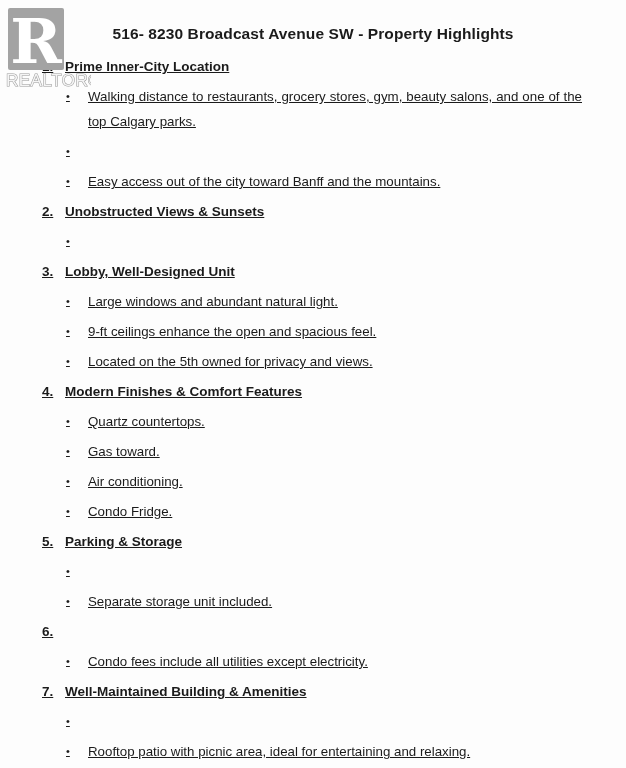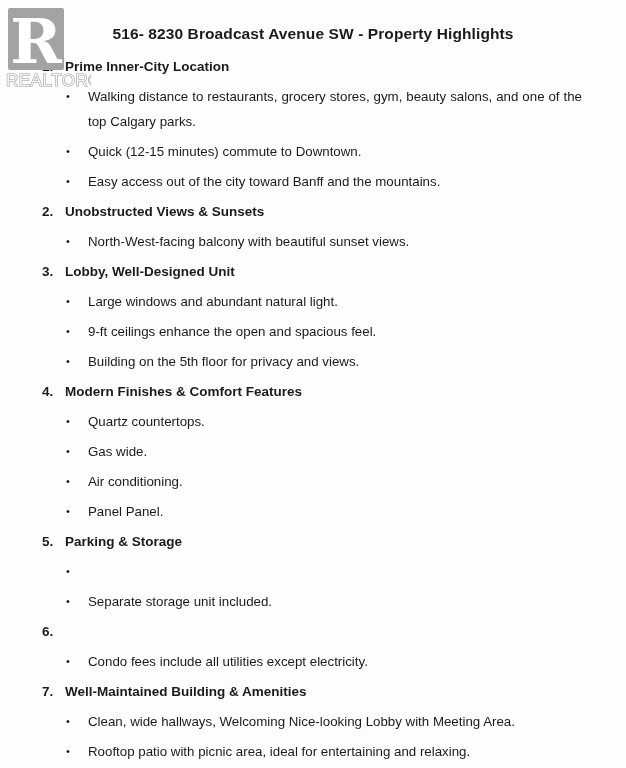--- a/index.html
+++ b/index.html
@@ -24,21 +24,21 @@
   }
   .title {
     margin: 0;
     padding-top: 21px;
     text-align: center;
     font-size: 15.5px;
     font-weight: 700;
     line-height: 26px;
     letter-spacing: 0.1px;
   }
-  .content { padding-top: 2px; }
+  .content { padding-top: 2px; text-decoration: underline; }
   .heading {
     display: flex;
     margin: 5px 0 0 42px;
     font-size: 13.5px;
     font-weight: 700;
     line-height: 25px;
   }
   .heading .num { width: 23px; flex: 0 0 23px; }
   .bullet {
     display: flex;
@@ -76,69 +76,67 @@
       <div class="heading">
         <span class="num">1.</span>
         <span class="htext">Prime Inner-City Location</span>
       </div>
       <div class="bullet">
         <span class="marker">•</span>
         <span class="btext">Walking distance to restaurants, grocery stores, gym, beauty salons, and one of the top Calgary parks.</span>
       </div>
       <div class="bullet">
         <span class="marker">•</span>
-        <span class="btext">Quick (12-15 minutes) commute to Downtown.</span>
       </div>
       <div class="bullet">
         <span class="marker">•</span>
         <span class="btext">Easy access out of the city toward Banff and the mountains.</span>
       </div>
       <div class="heading">
         <span class="num">2.</span>
         <span class="htext">Unobstructed Views &amp; Sunsets</span>
       </div>
       <div class="bullet">
         <span class="marker">•</span>
-        <span class="btext">North-West-facing balcony with beautiful sunset views.</span>
       </div>
       <div class="heading">
         <span class="num">3.</span>
         <span class="htext">Lobby, Well-Designed Unit</span>
       </div>
       <div class="bullet">
         <span class="marker">•</span>
         <span class="btext">Large windows and abundant natural light.</span>
       </div>
       <div class="bullet">
         <span class="marker">•</span>
         <span class="btext">9-ft ceilings enhance the open and spacious feel.</span>
       </div>
       <div class="bullet">
         <span class="marker">•</span>
-        <span class="btext">Building on the 5th floor for privacy and views.</span>
+        <span class="btext">Located on the 5th owned for privacy and views.</span>
       </div>
       <div class="heading">
         <span class="num">4.</span>
         <span class="htext">Modern Finishes &amp; Comfort Features</span>
       </div>
       <div class="bullet">
         <span class="marker">•</span>
         <span class="btext">Quartz countertops.</span>
       </div>
       <div class="bullet">
         <span class="marker">•</span>
-        <span class="btext">Gas wide.</span>
+        <span class="btext">Gas toward.</span>
       </div>
       <div class="bullet">
         <span class="marker">•</span>
         <span class="btext">Air conditioning.</span>
       </div>
       <div class="bullet">
         <span class="marker">•</span>
-        <span class="btext">Panel Panel.</span>
+        <span class="btext">Condo Fridge.</span>
       </div>
       <div class="heading">
         <span class="num">5.</span>
         <span class="htext">Parking &amp; Storage</span>
       </div>
       <div class="bullet">
         <span class="marker">•</span>
       </div>
       <div class="bullet">
         <span class="marker">•</span>
@@ -150,21 +148,20 @@
       <div class="bullet">
         <span class="marker">•</span>
         <span class="btext">Condo fees include all utilities except electricity.</span>
       </div>
       <div class="heading">
         <span class="num">7.</span>
         <span class="htext">Well-Maintained Building &amp; Amenities</span>
       </div>
       <div class="bullet">
         <span class="marker">•</span>
-        <span class="btext">Clean, wide hallways, Welcoming Nice-looking Lobby with Meeting Area.</span>
       </div>
       <div class="bullet">
         <span class="marker">•</span>
         <span class="btext">Rooftop patio with picnic area, ideal for entertaining and relaxing.</span>
       </div>
     </main>
 
 </div>
 
 </body></html>

